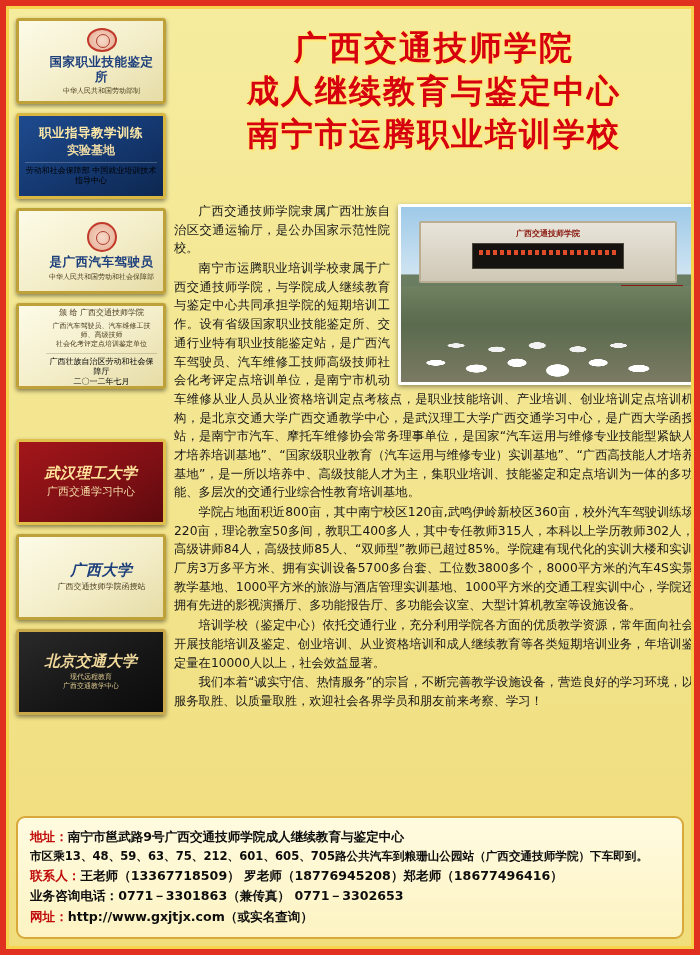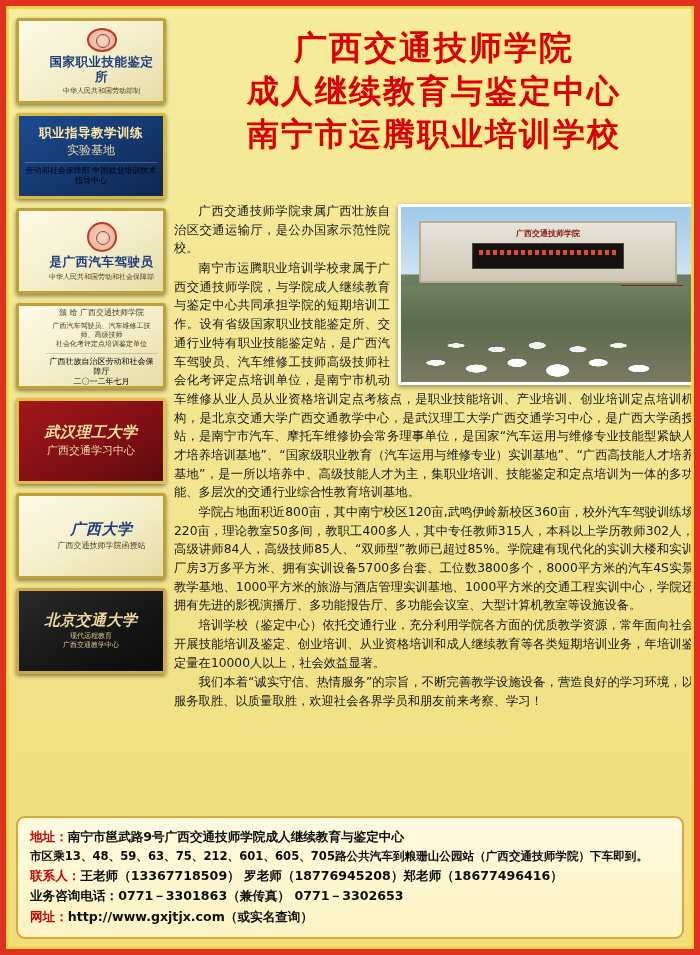--- a/index.html
+++ b/index.html
@@ -62,20 +62,21 @@
     border-color: #bfa13a;
     padding-left: 27px;
   }
   .plaque.blue {
     background: linear-gradient(150deg,#1e4b8f 0%, #13356b 60%, #0d2750 100%);
     border-color: #d9b740;
   }
   .plaque.red {
     background: linear-gradient(150deg,#a4161a 0%, #7d0f14 60%, #5c0a0e 100%);
     border-color: #e0c04a;
+    margin-top: 41px;
   }
   .plaque.black {
     background: linear-gradient(150deg,#2a2a2a 0%, #151515 60%, #0b0b0b 100%);
     border-color: #caa94a;
   }
   .plaque .seal {
     width: 26px;
     height: 26px;
     border-radius: 50%;
     border: 2px solid #c0392b;
@@ -271,21 +272,21 @@
   <div class="plaques">
 
     <div class="plaque cream">
       <span class="seal"></span>
       <div class="p-title">国家职业技能鉴定所</div>
       <div class="p-sub">中华人民共和国劳动部制</div>
     </div>
 
     <div class="plaque blue">
       <div class="p-title">职业指导教学训练</div>
-      <div class="p-sub" style="font-size:12px;font-weight:normal;">实验基地</div>
+      <div class="p-sub" style="font-size:12px;font-weight:bold;">实验基地</div>
       <div class="band">劳动和社会保障部
 中国就业培训技术指导中心</div>
     </div>
 
     <div class="plaque cream">
       <span class="seal"></span>
       <div class="p-title">是广西汽车驾驶员</div>
       <div class="p-sub">中华人民共和国劳动和社会保障部</div>
     </div>
 

